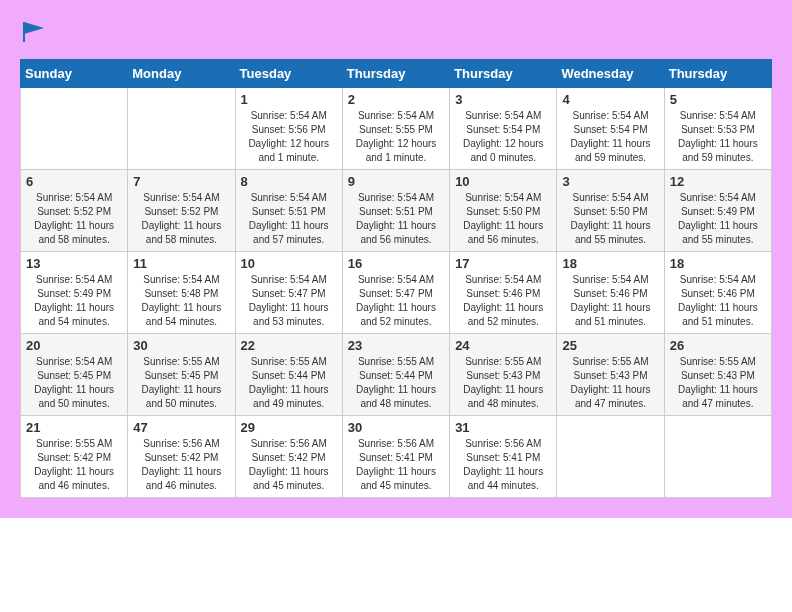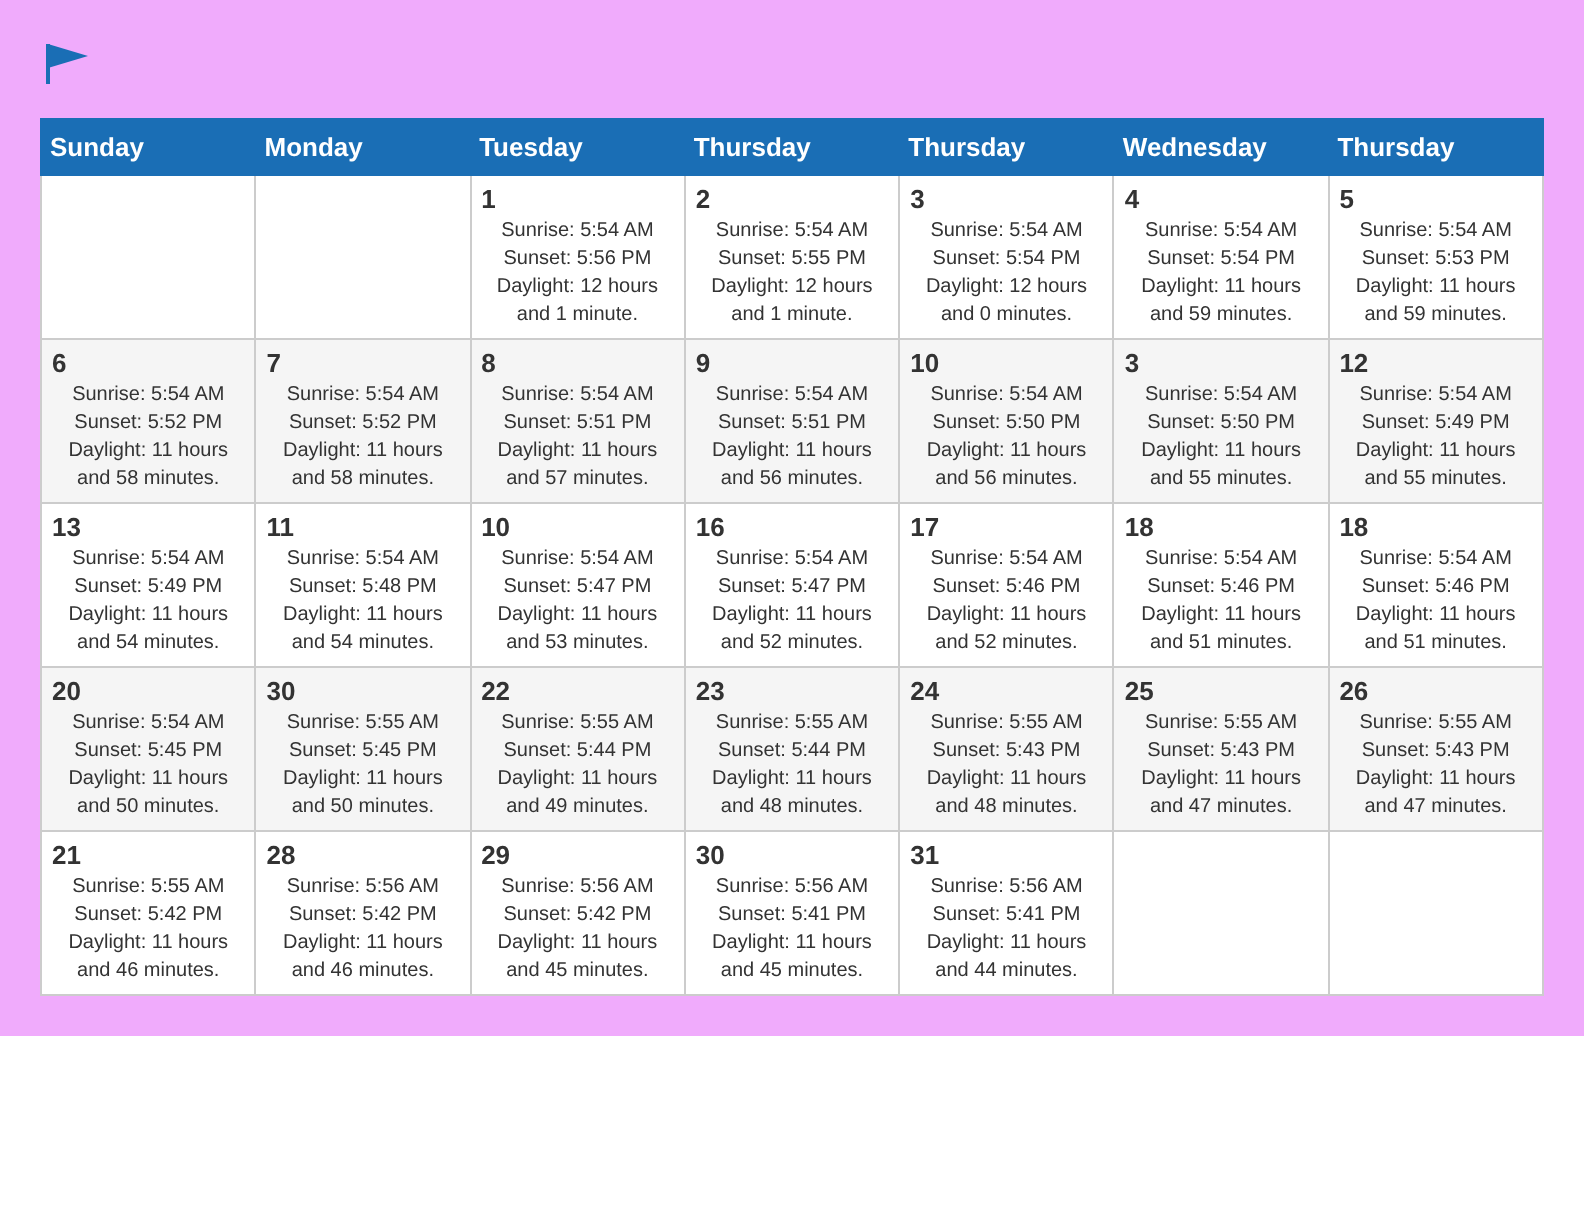--- a/index.html
+++ b/index.html
@@ -243,21 +243,21 @@
             <span class="day-num">26</span>
             <div class="cell-content">Sunrise: 5:55 AM<br>Sunset: 5:43 PM<br>Daylight: 11 hours and 47 minutes.</div>
           </td>
         </tr>
         <tr>
           <td>
             <span class="day-num">21</span>
             <div class="cell-content">Sunrise: 5:55 AM<br>Sunset: 5:42 PM<br>Daylight: 11 hours and 46 minutes.</div>
           </td>
           <td>
-            <span class="day-num">28</span>
+            <span class="day-num">47</span>
             <div class="cell-content">Sunrise: 5:56 AM<br>Sunset: 5:42 PM<br>Daylight: 11 hours and 46 minutes.</div>
           </td>
           <td>
             <span class="day-num">29</span>
             <div class="cell-content">Sunrise: 5:56 AM<br>Sunset: 5:42 PM<br>Daylight: 11 hours and 45 minutes.</div>
           </td>
           <td>
             <span class="day-num">30</span>
             <div class="cell-content">Sunrise: 5:56 AM<br>Sunset: 5:41 PM<br>Daylight: 11 hours and 45 minutes.</div>
           </td>

